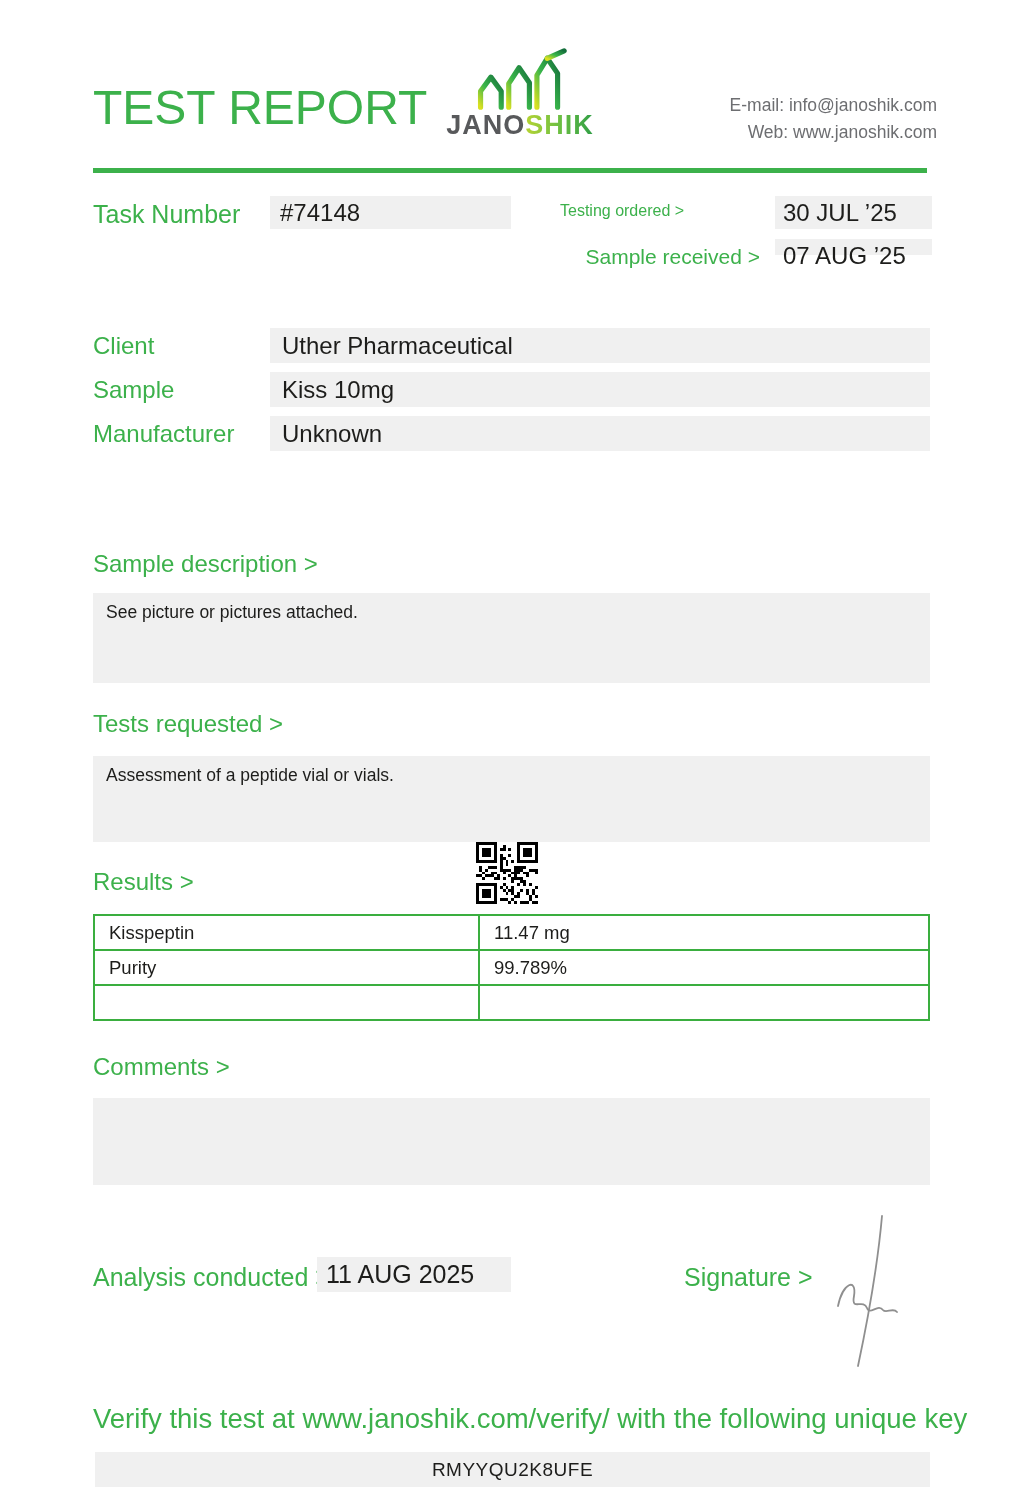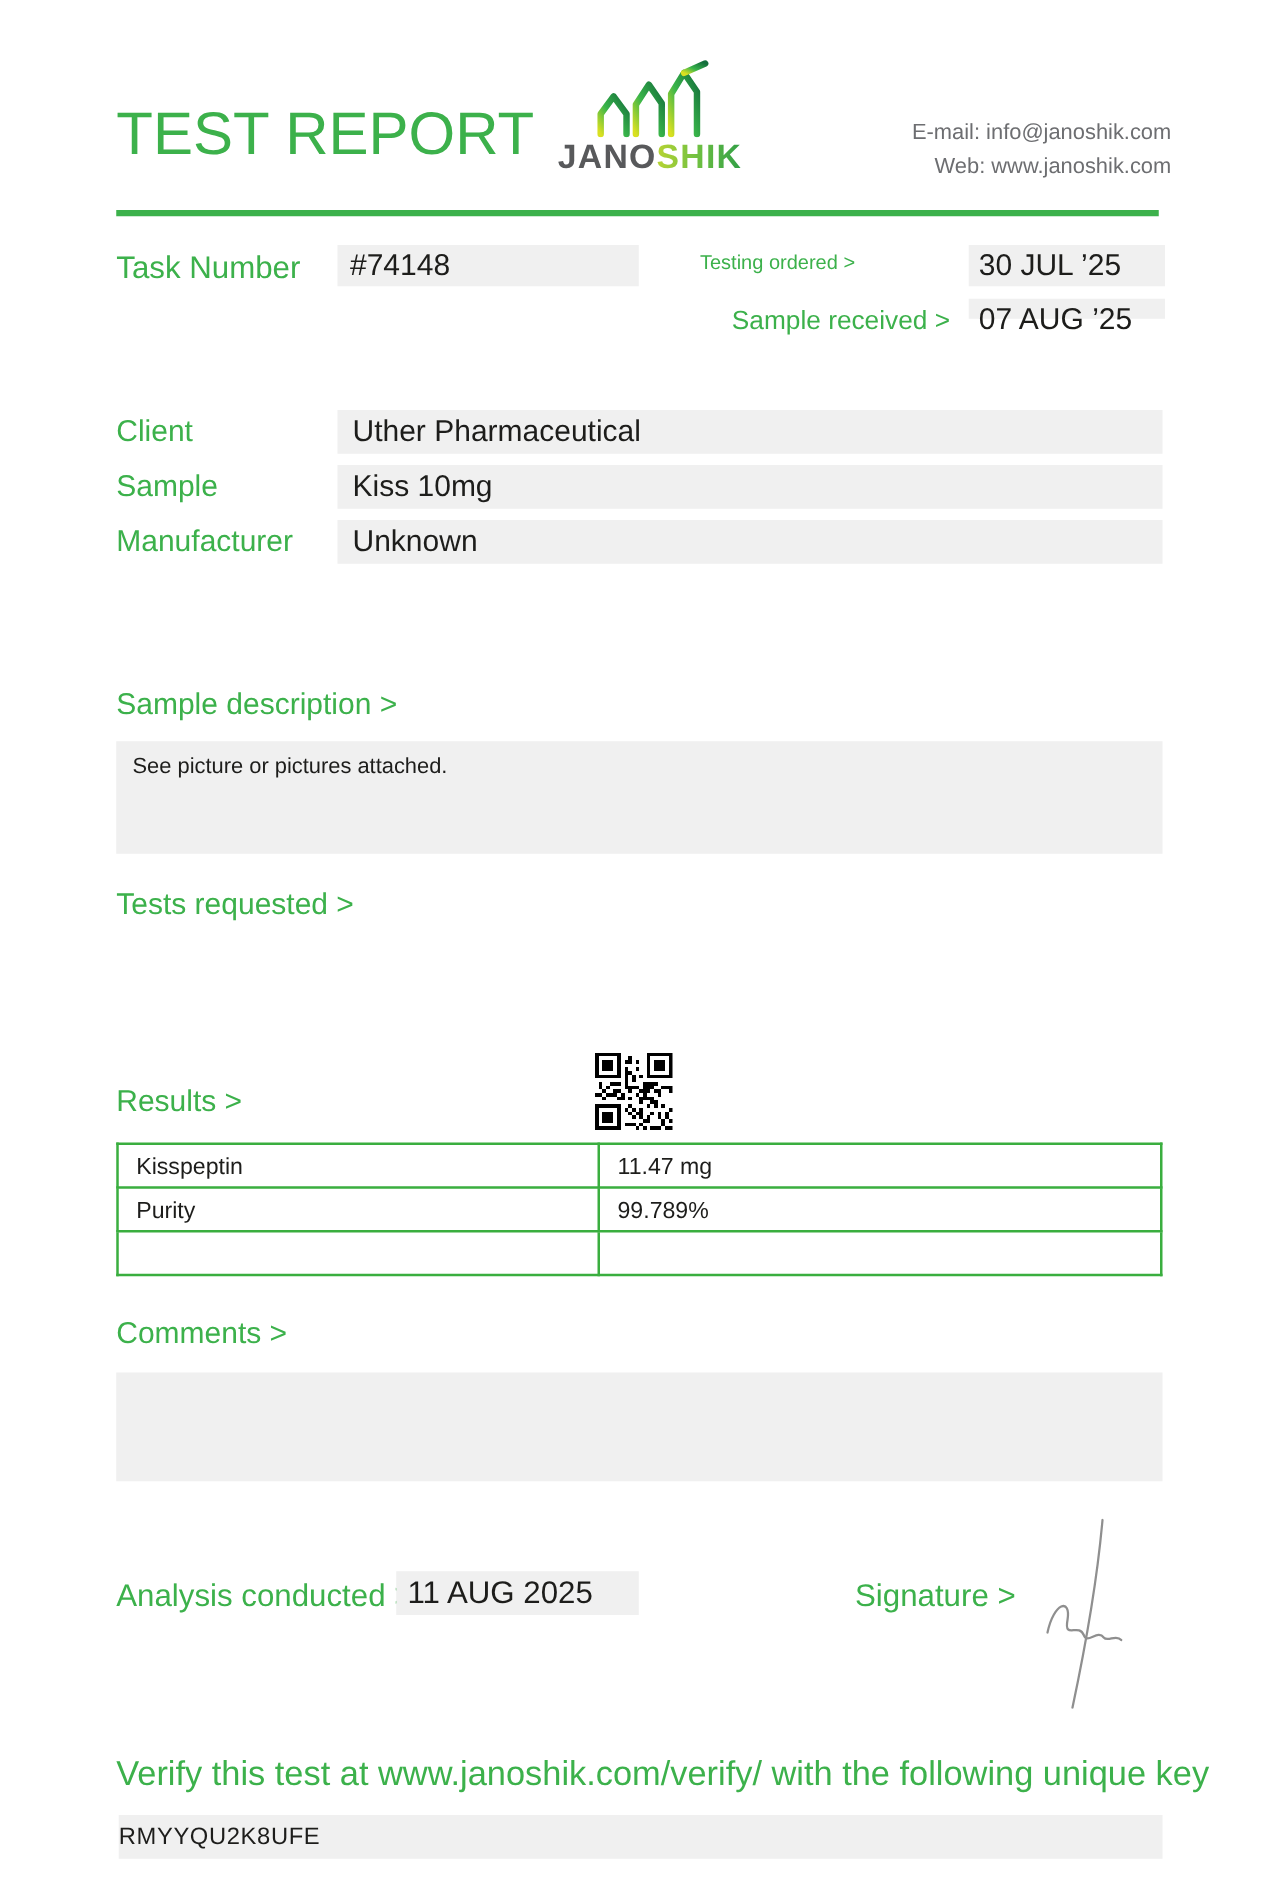--- a/index.html
+++ b/index.html
@@ -70,21 +70,21 @@
   .results-table .c-name{width:385px;}
 
   .analysis-label{position:absolute;left:93px;top:1263px;font-size:25px;}
   .analysis-box{position:absolute;left:317px;top:1257px;width:194px;height:35px;background:var(--graybox);
                 font-size:25px;color:var(--dark);line-height:35px;padding-left:9px;}
   .signature-label{position:absolute;left:684px;top:1263px;font-size:25px;}
   .signature{position:absolute;left:818px;top:1208px;width:96px;height:168px;line-height:0;}
 
   .verify-line{position:absolute;left:93px;top:1403px;width:860px;font-size:27.5px;color:var(--green);white-space:nowrap;}
   .key-box{position:absolute;left:95px;top:1452px;width:835px;height:35px;background:var(--graybox);
-           font-size:19px;color:var(--dark);line-height:35px;letter-spacing:0.5px;}
+           text-align:center;font-size:19px;color:var(--dark);line-height:35px;letter-spacing:0.5px;}
 </style>
 </head>
 <body>
 
 <div class="page">
 
   <h1 class="title">TEST REPORT</h1>
 
   <div class="logo">
     <svg class="logo-icon" width="104" height="62" viewBox="0 0 104 66">
@@ -132,20 +132,21 @@
   </div>
   <div class="info-row info-row-2">
     <span class="info-label">Manufacturer</span>
     <span class="info-value">Unknown</span>
   </div>
 
   <div class="section-heading h-sampledesc">Sample description &gt;</div>
   <div class="gray-panel panel-sampledesc">See picture or pictures attached.</div>
 
   <div class="section-heading h-tests">Tests requested &gt;</div>
+  <div class="gray-panel panel-tests">Assessment of a peptide vial or vials.</div>
 
   <div class="section-heading h-results">Results &gt;</div>
   <div class="qr"><svg viewBox="0 0 21 21" width="62" height="62" shape-rendering="crispEdges" fill="#000">
         <rect x="0" y="0" width="1" height="1"></rect>
         <rect x="1" y="0" width="1" height="1"></rect>
         <rect x="2" y="0" width="1" height="1"></rect>
         <rect x="3" y="0" width="1" height="1"></rect>
         <rect x="4" y="0" width="1" height="1"></rect>
         <rect x="5" y="0" width="1" height="1"></rect>
         <rect x="6" y="0" width="1" height="1"></rect>

